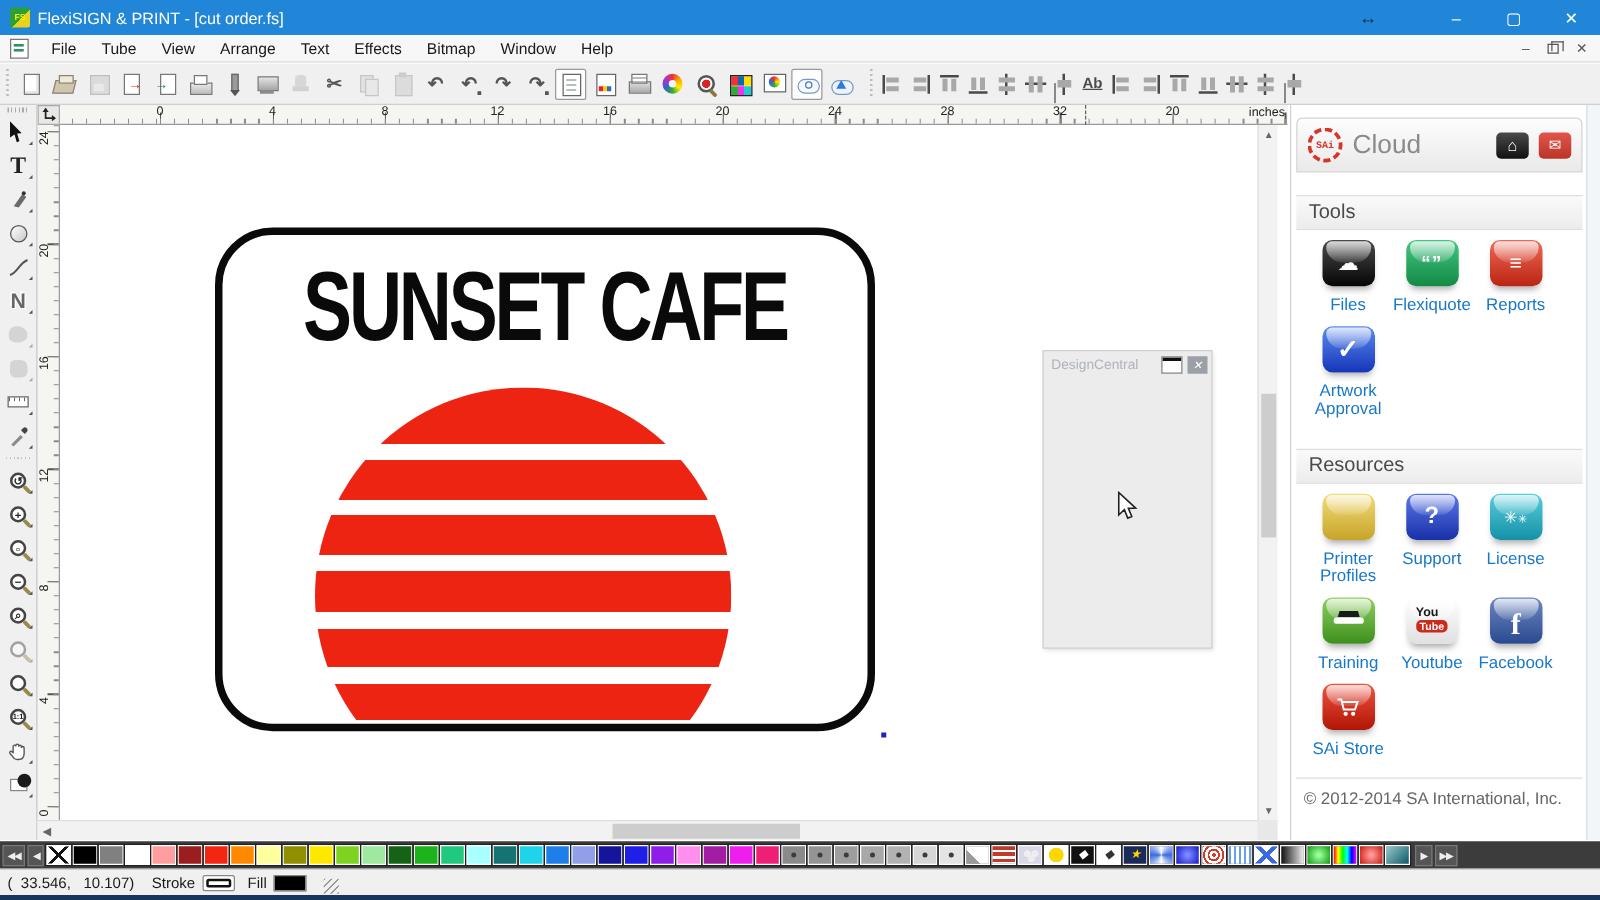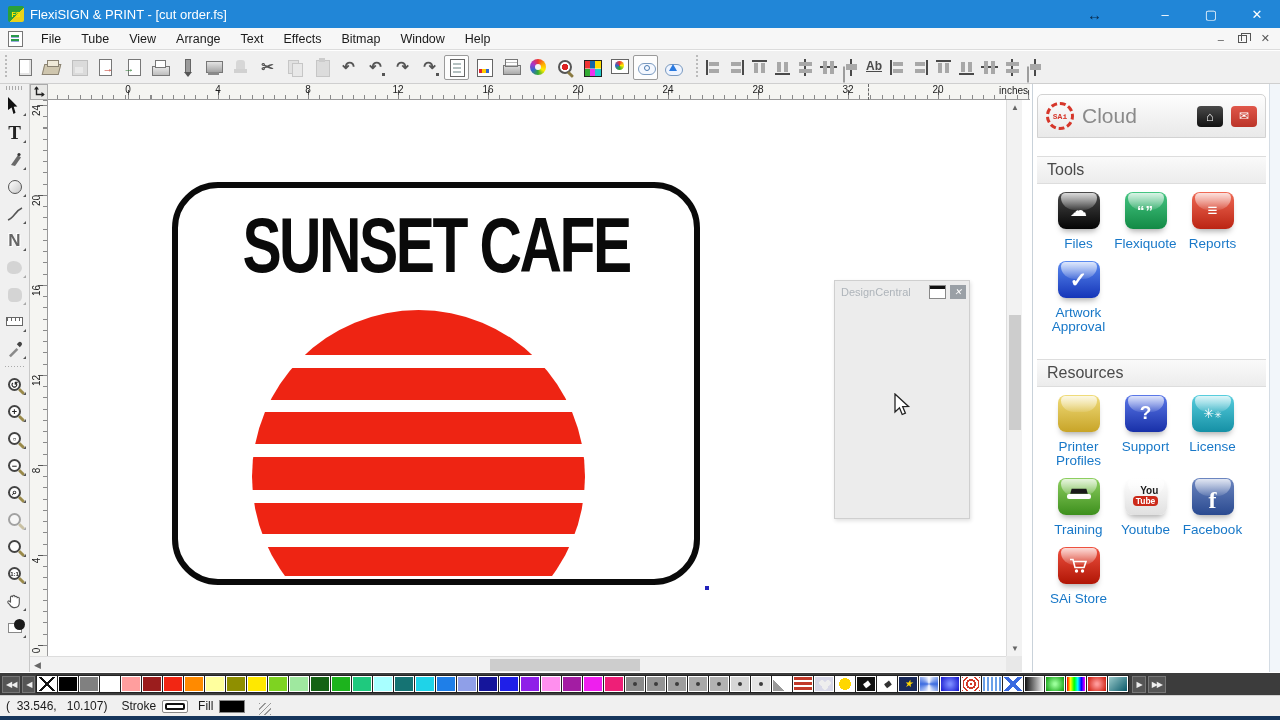--- a/index.html
+++ b/index.html
@@ -158,21 +158,21 @@
   #mail-tile{background:linear-gradient(#e0574a,#bb3428);font-size:12px;}
   .section-hdr{position:relative;margin:14px 4px 8px 4px;margin-right:14px;height:28px;background:linear-gradient(#fafafa,#ececec);border-top:1px solid #ddd;border-bottom:1px solid #ddd;display:flex;align-items:center;padding-left:10px;font-size:16px;color:#4a4a4a;}
   .cloud-grid{display:flex;flex-wrap:wrap;padding-left:12px;width:225px;}
   .cloud-cell{width:67px;display:flex;flex-direction:column;align-items:center;margin-bottom:10px;}
   .tile{width:42px;height:37px;border-radius:8px;position:relative;display:flex;align-items:center;justify-content:center;box-shadow:0 5px 6px -3px rgba(0,0,0,.35);}
   .tile::after{content:"";position:absolute;left:3px;right:3px;top:1px;height:45%;border-radius:6px 6px 50% 50%/6px 6px 100% 100%;background:linear-gradient(rgba(255,255,255,.8),rgba(255,255,255,.1));}
   .tile .g{color:#fff;position:relative;z-index:1;}
   .tile-label{margin-top:8px;color:#1878c8;font-size:13.5px;text-align:center;line-height:1.05;}
   .cap{display:block;width:24px;height:5px;background:#fff;border-radius:2px;position:relative;z-index:1;}
   .cap::before{content:"";position:absolute;left:4px;top:-6px;width:16px;height:6px;background:#1a1a1a;transform:perspective(20px) rotateX(35deg);}
-  .yt{display:block;text-align:right;position:relative;z-index:1;}
+  .yt{display:block;text-align:left;position:relative;z-index:1;}
   .yt b{color:#1a1a1a;font-size:10px;display:block;line-height:10px;}
   .yt i{display:block;background:#cc2a1a;color:#fff;font-style:normal;font-size:8.5px;border-radius:4px;padding:0 3px;line-height:10px;font-weight:bold;}
   #cloud-footer{margin:6px 4px 0 4px;margin-right:14px;border-top:1px solid #ddd;padding:8px 4px 0 6px;color:#666;font-size:13.5px;}
 
   
   #palettebar{position:absolute;left:0;top:673px;width:1280px;height:22px;background:#3c3c3c;display:flex;align-items:center;padding-left:2px;}
   .pal-btn{color:#eee;font-size:8px;letter-spacing:-1px;background:#555;border:1px solid #777;height:17px;display:flex;align-items:center;justify-content:center;padding:0 3px;margin-right:2px;}
   .swatch{width:20px;height:16px;border:1px solid #fff;outline:1px solid #222;margin-right:1px;flex:none;position:relative;background:#fff;}
   .sw-none{background:linear-gradient(45deg,transparent 45%,#111 45% 55%,transparent 55%),linear-gradient(-45deg,transparent 45%,#111 45% 55%,transparent 55%),#fff;}
   .sw-dotc::after{content:"";position:absolute;left:7px;top:5px;width:4px;height:4px;border-radius:50%;background:#3c3c3c;}
@@ -598,20 +598,21 @@
             <div class="tile" style="background-image: linear-gradient(rgb(239, 82, 64), rgb(176, 21, 5));">
               <svg width="22" height="19" viewBox="0 0 22 19" style="position:relative;z-index:1;">
                 <path d="M2 3.5 h3 l2 8 h9 l2-6 H6" fill="none" stroke="#fff" stroke-width="1.6"></path>
                 <circle cx="8.5" cy="15" r="1.7" fill="#fff"></circle>
                 <circle cx="14.5" cy="15" r="1.7" fill="#fff"></circle>
               </svg>
             </div>
             <div class="tile-label">SAi Store</div>
           </div>
         </div>
+        <div id="cloud-footer">© 2012-2014 SA International, Inc.</div>
       </div>
   </div>
 
   <div id="palettebar">
     <span class="pal-btn">◀◀</span>
     <span class="pal-btn">◀</span>
     <div id="swatch-row" style="display:flex;align-items:center;">
         <i class="swatch sw-none"></i>
         <i class="swatch" style="background: rgb(0, 0, 0);"></i>
         <i class="swatch" style="background: rgb(128, 128, 128);"></i>

